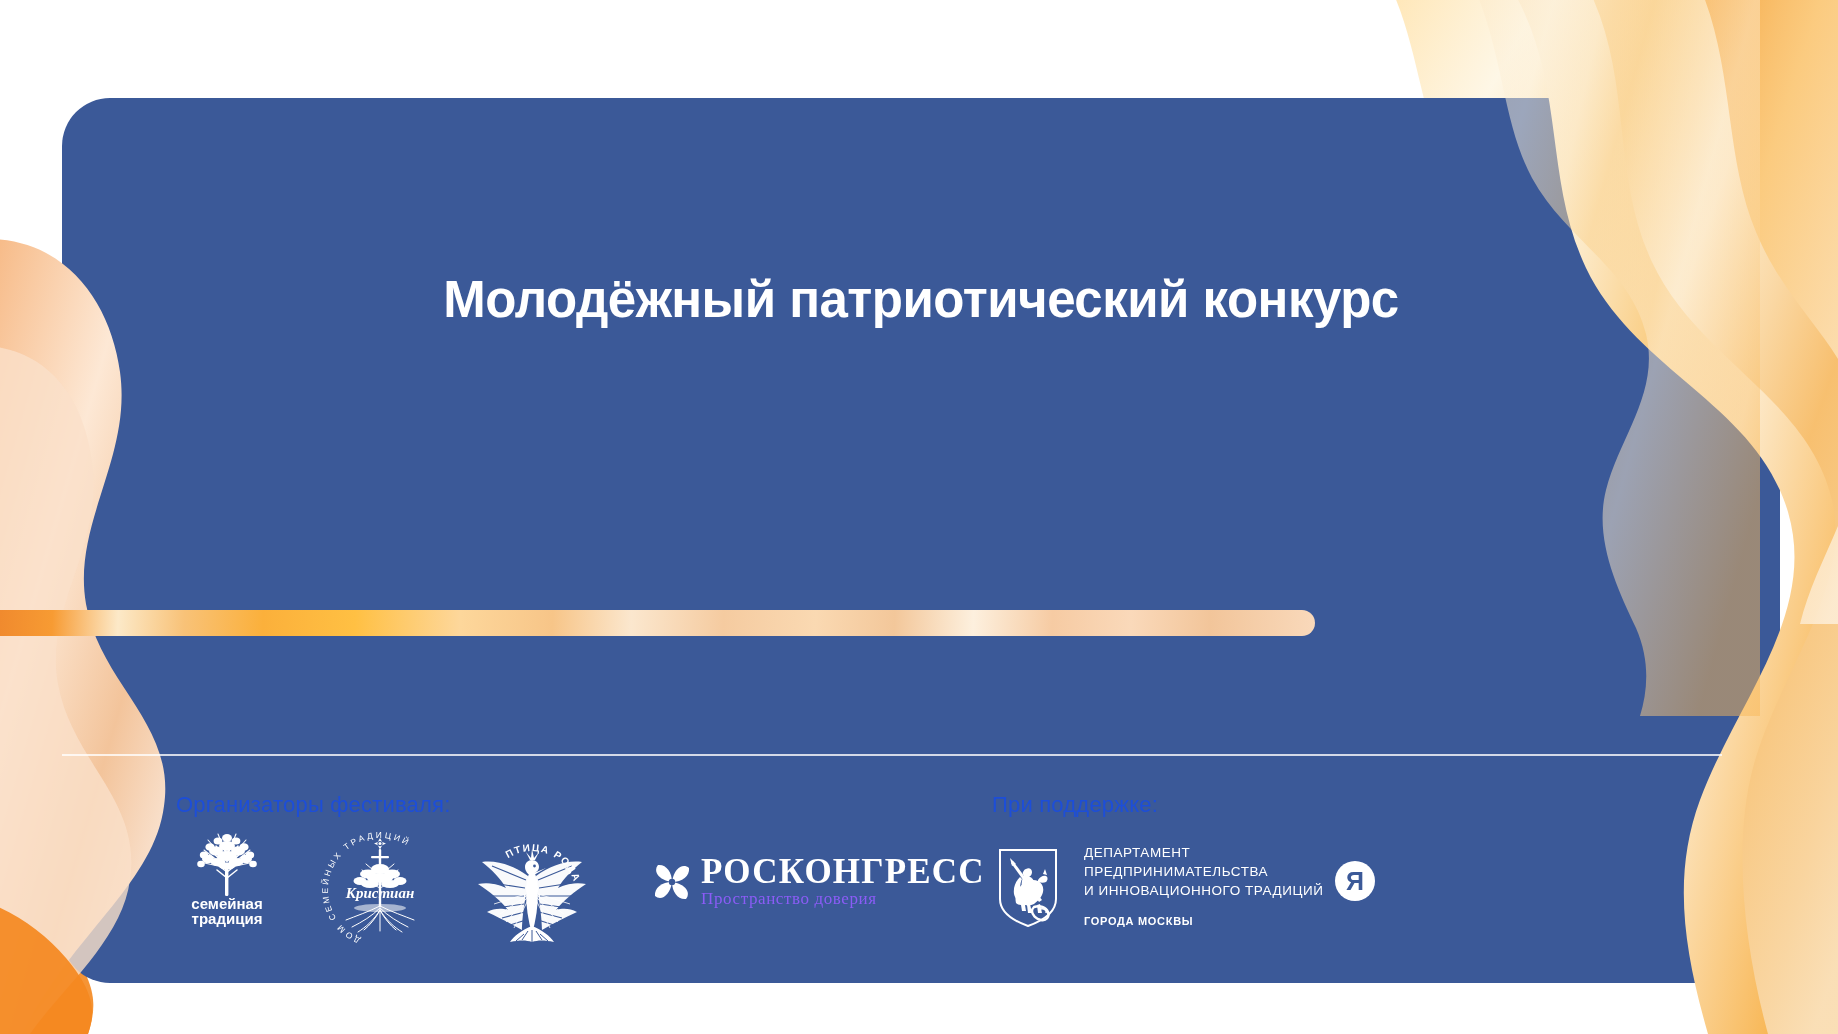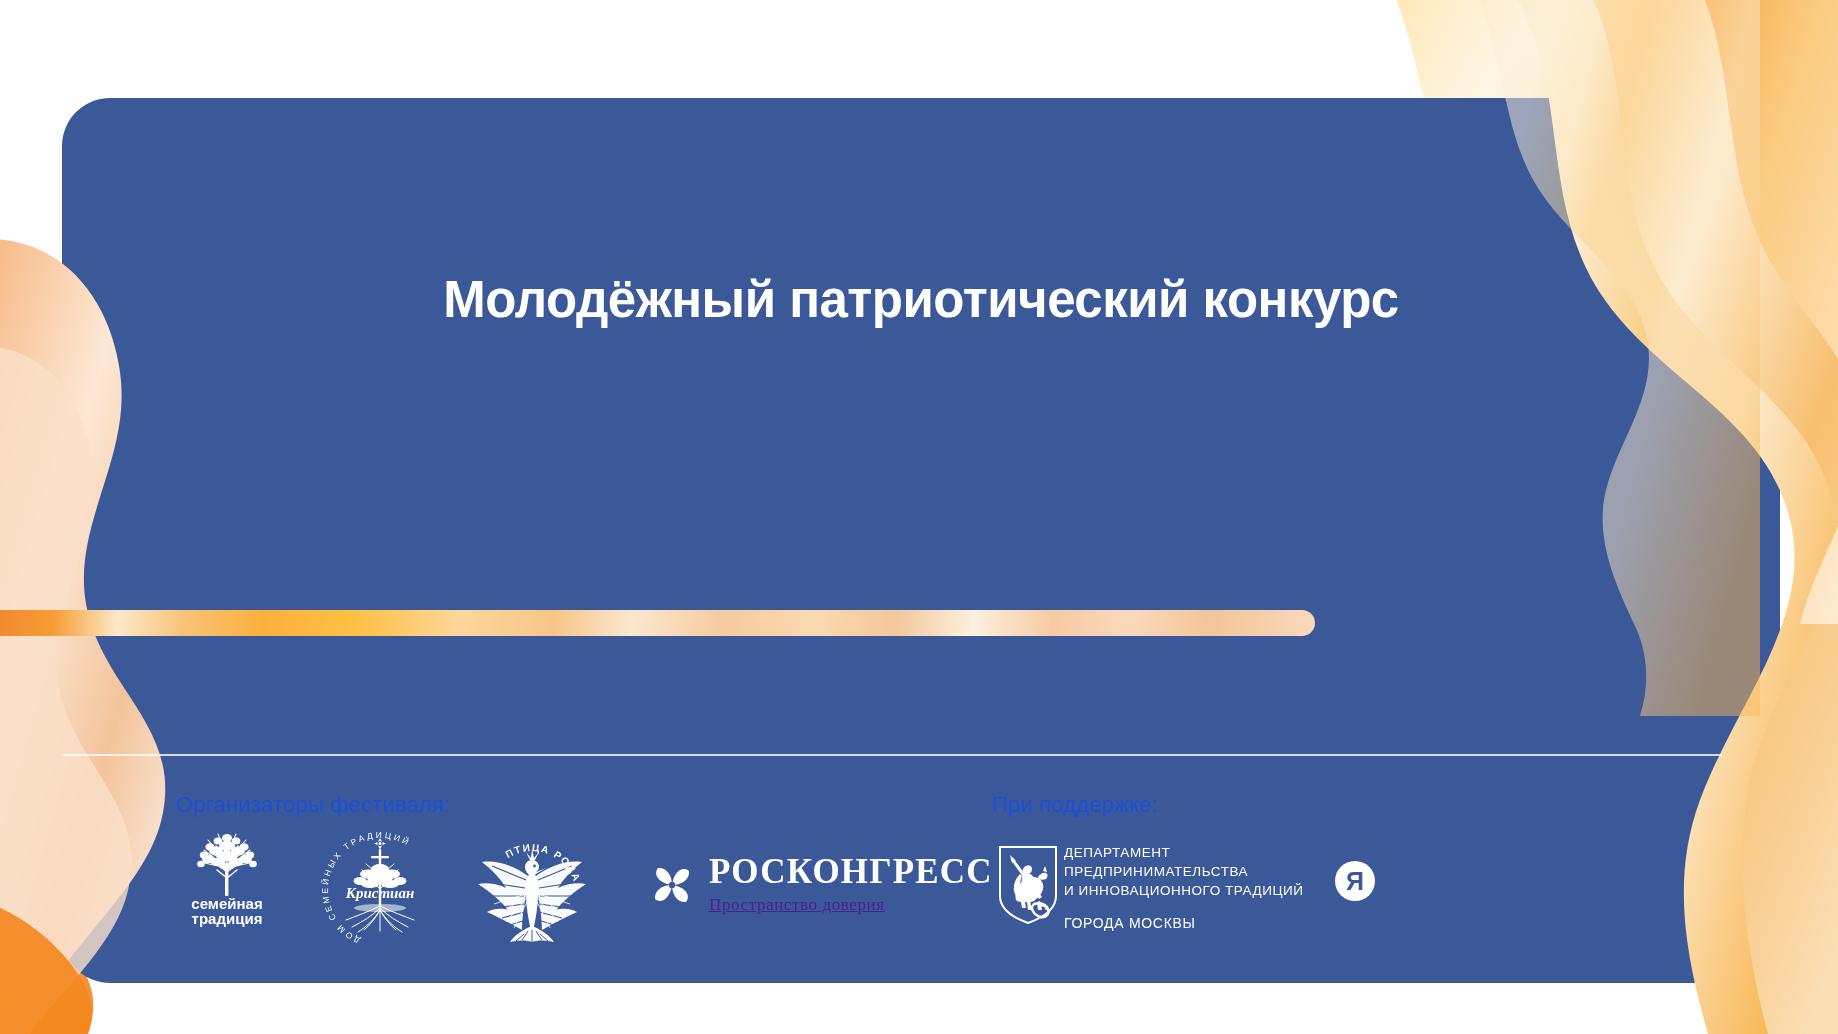--- a/index.html
+++ b/index.html
@@ -136,60 +136,58 @@
   .logo-ptitsa    { left: 408px;  top: 76px;  width: 124px; height: 116px; }
   .logo-roscong   { left: 587px;  top: 100px; width: 300px; height: 70px; }
   .logo-moscow    { left: 934px;  top: 90px;  width: 318px; height: 86px; }
   .logo-yandex    { left: 1272px; top: 106px; width: 368px; height: 56px; }
 
   .logo svg { display: block; width: 100%; height: 100%; }
 
   .roscong-wrap {
     display: flex;
     align-items: center;
-    gap: 14px;
+    gap: 6px;
   }
   .roscong-mark { width: 46px; height: 46px; flex: 0 0 46px; }
   .roscong-text { display: flex; flex-direction: column; }
   .roscong-title {
     color: #FFFFFF;
     font-family: "Liberation Serif", "DejaVu Serif", serif;
     font-size: 35px;
     font-weight: 700;
     letter-spacing: 1.2px;
     line-height: 1;
     white-space: nowrap;
   }
   .roscong-sub {
-    color: #4c1d95;
+    color: #8b5cf6;
     font-family: "Liberation Serif", "DejaVu Serif", serif;
     font-size: 17px;
     font-weight: 400;
     letter-spacing: 0.6px;
-    margin-top: 6px;
     white-space: nowrap;
-    text-decoration: underline;
   }
 
   .moscow-wrap {
     display: flex;
-    align-items: flex-start;
-    gap: 4px;
+    align-items: flex-end;
+    gap: 24px;
   }
   .moscow-crest { width: 64px; height: 82px; flex: 0 0 64px; }
   .moscow-text { display: flex; flex-direction: column; gap: 2px; }
   .moscow-line {
     color: #FFFFFF;
     font-size: 13.5px;
     font-weight: 400;
     letter-spacing: 0.55px;
     line-height: 1.26;
     white-space: nowrap;
   }
-  .moscow-line.bold { font-weight: 400; font-size: 14px; letter-spacing: 0.7px; margin-top: 14px; }
+  .moscow-line.bold { font-weight: 700; font-size: 11px; letter-spacing: 0.7px; margin-top: 14px; }
 
   .yandex-wrap {
     display: flex;
     align-items: center;
     gap: 14px;
   }
   .yandex-mark { width: 42px; height: 42px; flex: 0 0 42px; }
   .yandex-text {
     color: #FFFFFF;
     font-size: 35px;

